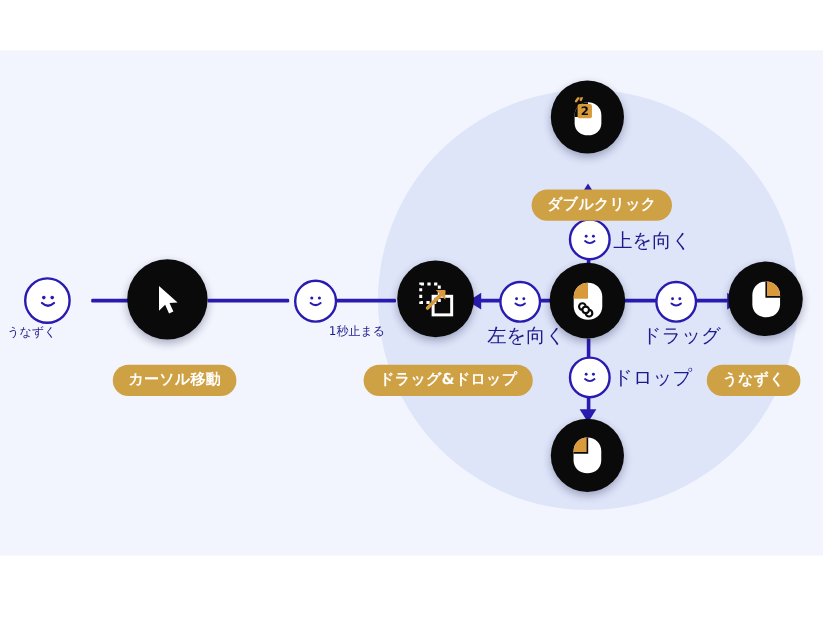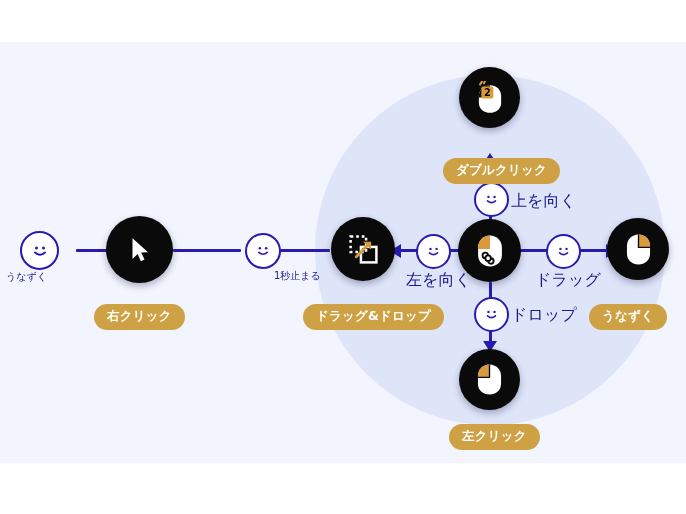--- a/index.html
+++ b/index.html
@@ -52,21 +52,21 @@
       <path d="M6 12.5 Q11 17 16 12.5" stroke="#2a1bb0" stroke-width="1.9" fill="none" stroke-linecap="round"></path>
     </svg>
   </div>
   <div class="nlbl" style="left:6px;top:270px;">うなずく</div>
 
   <div class="node" style="left:106px;top:216px;width:67px;height:67px;">
     <svg width="30" height="30" viewBox="0 0 24 24">
       <path d="M6 2.6 L6 19.2 L10.1 15.2 L12.7 21 L15.6 19.6 L13 14 L18.4 13.7 Z" fill="#ffffff"></path>
     </svg>
   </div>
-  <div class="pill" style="left:94px;top:284px;">右クリック</div>
+  <div class="pill" style="left:94px;top:284px;">カーソル移動</div>
 
   <div class="face" style="left:245px;top:233px;width:32px;height:32px;">
     <svg width="20" height="20" viewBox="0 0 22 22">
       <circle cx="7.5" cy="8" r="1.4" fill="#2a1bb0"></circle>
       <circle cx="14.5" cy="8" r="1.4" fill="#2a1bb0"></circle>
       <path d="M6.4 12.6 Q11 16.6 15.6 12.6" stroke="#2a1bb0" stroke-width="1.8" fill="none" stroke-linecap="round"></path>
     </svg>
   </div>
   <div class="nlbl" style="left:240px;top:269px;margin-left:34px;">1秒止まる</div>
 
@@ -144,15 +144,14 @@
   </div>
   <div class="etxt" style="left:511px;top:305px;">ドロップ</div>
 
   <div class="node" style="left:459px;top:349px;width:61px;height:61px;">
     <svg width="29" height="33" viewBox="0 0 26 32">
       <path d="M13 1.5 C19.4 1.5 24.2 6.4 24.2 12.6 L24.2 20 C24.2 26.2 19.4 30.5 13 30.5 C6.6 30.5 1.8 26.2 1.8 20 L1.8 12.6 C1.8 6.4 6.6 1.5 13 1.5 Z" fill="#ffffff"></path>
       <path d="M13 1.5 C6.6 1.5 1.8 6.4 1.8 12.6 L1.8 14 L13 14 Z" fill="#d99a3c"></path>
       <path d="M13 1.5 L13 14 L1.8 14" stroke="#0a0a0a" stroke-width="1.3" fill="none"></path>
     </svg>
   </div>
-  <div class="pill" style="left:449px;top:404px;">左クリック</div>
 
 </div>
 
 </body></html>

